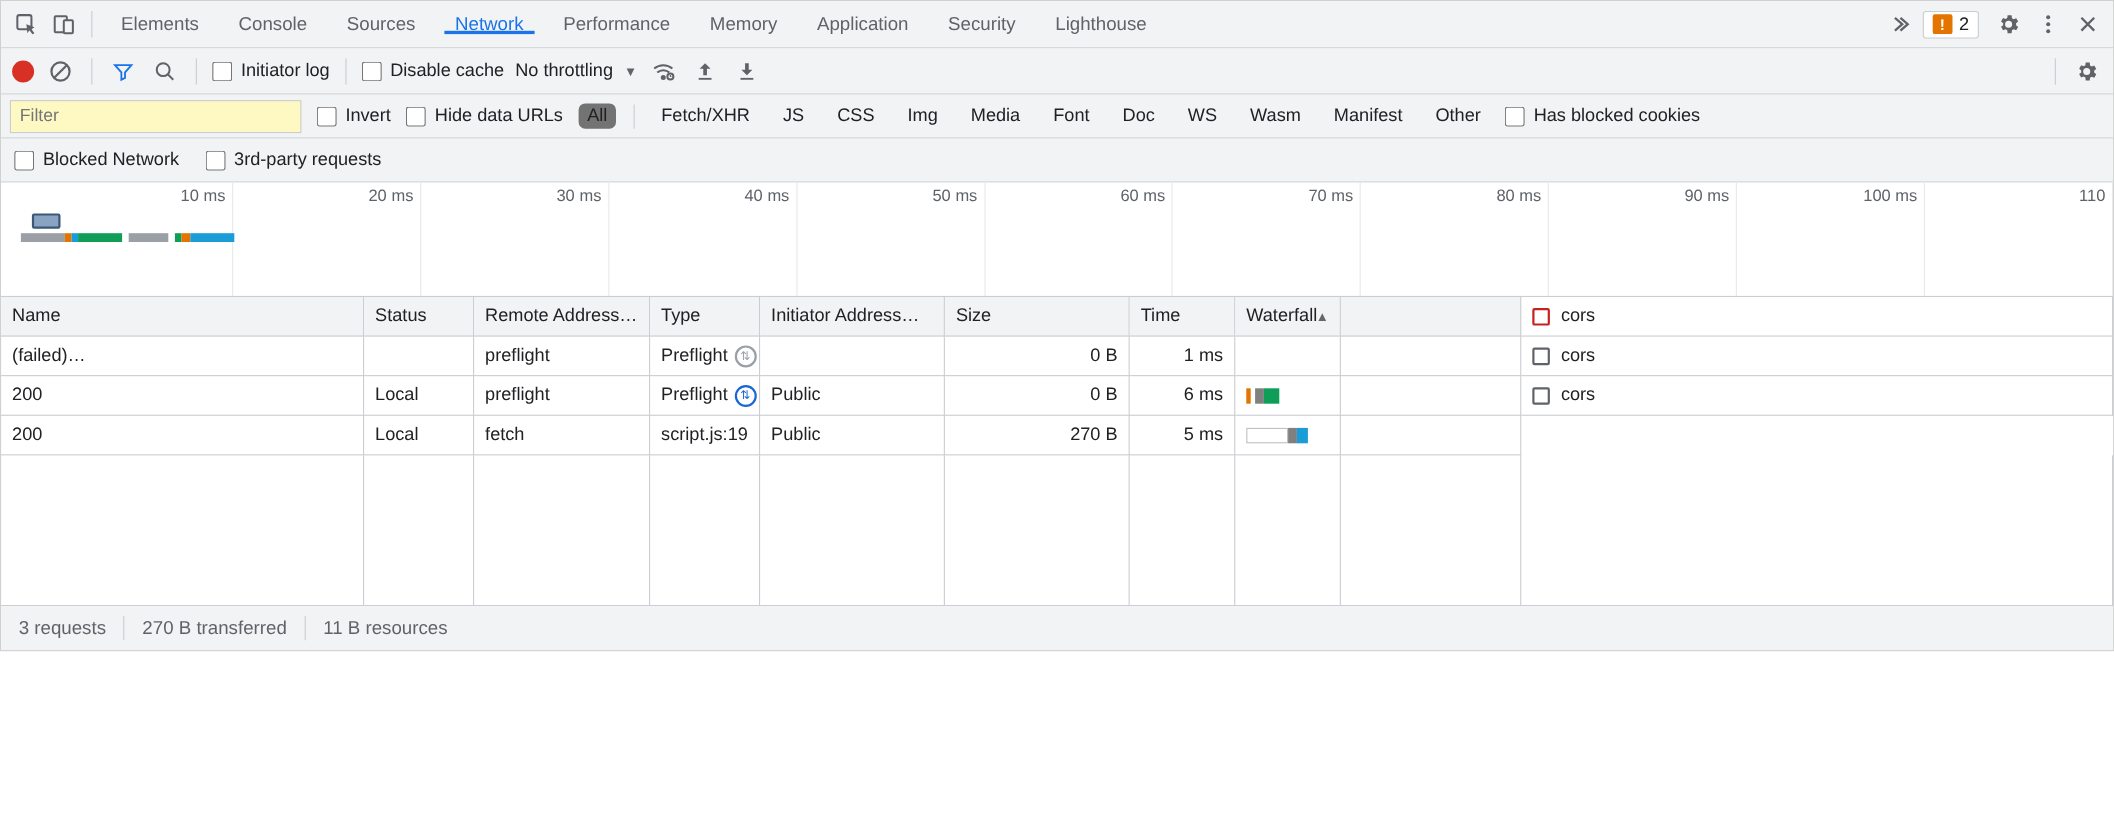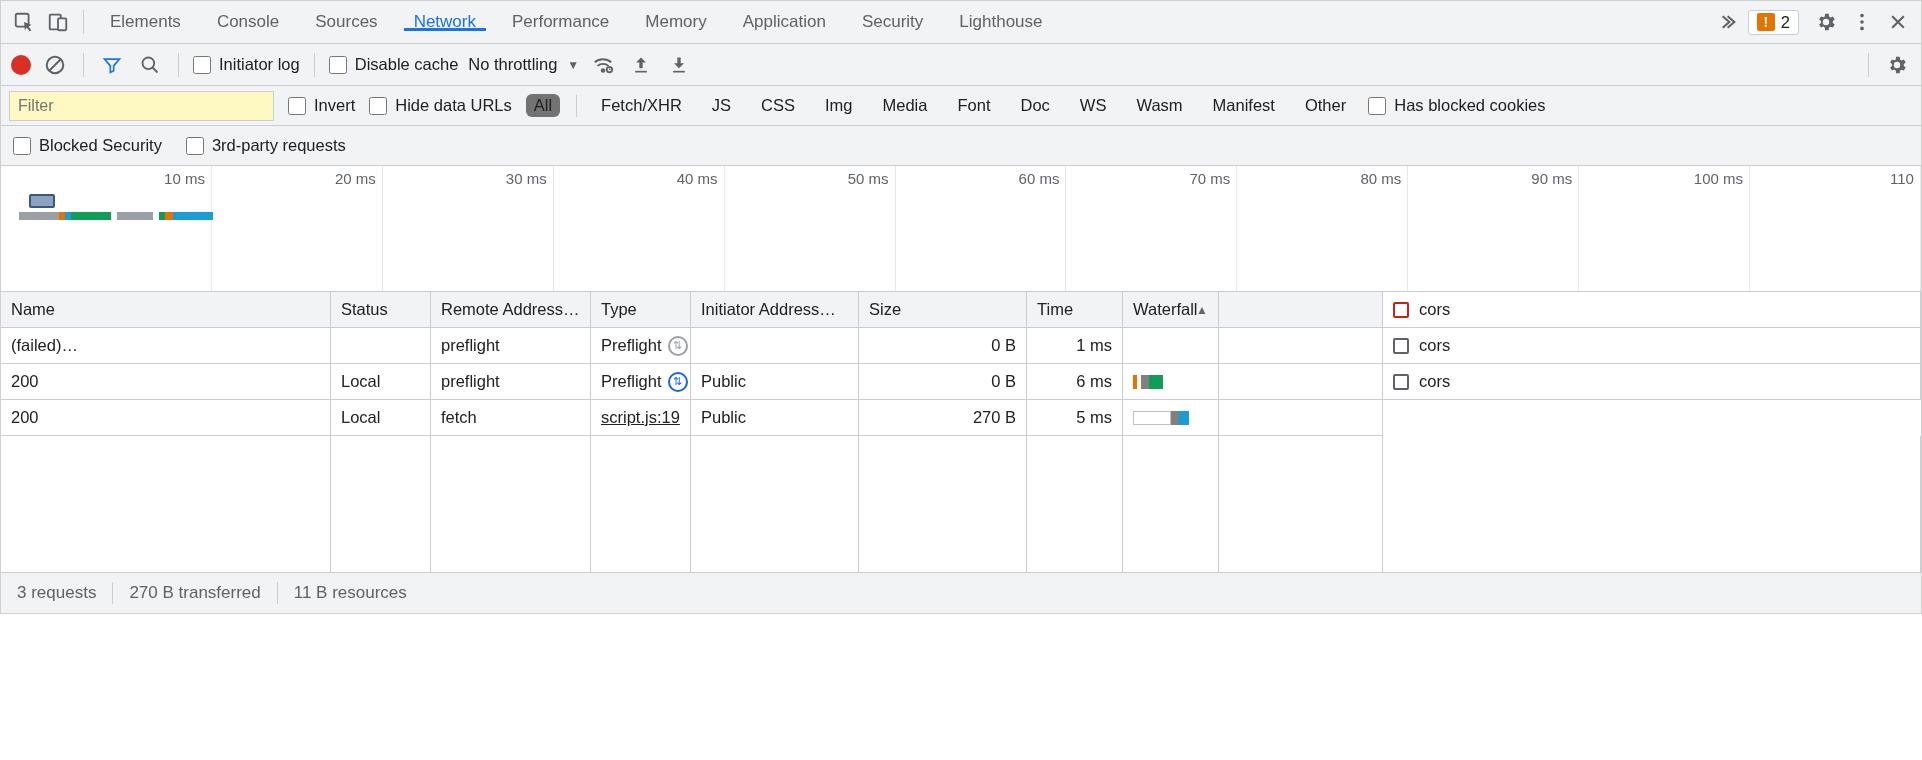--- a/index.html
+++ b/index.html
@@ -97,21 +97,21 @@
     display:flex; align-items:center;
     height:40px;
     border-bottom:1px solid var(--border);
     background: var(--bg-toolbar);
     padding: 0 12px;
     gap: 24px;
   }
 
   
   .overview {
-    height: 126px;
+    height: 104px;
     border-bottom:1px solid var(--border);
     background:#fff;
     display:flex;
     position:relative;
     padding-left:40px;
   }
   .ov-col { flex:1; border-right:1px solid #e8e8e8; position:relative; }
   .ov-col:last-child { border-right:none; }
   .ov-label { position:absolute; top:4px; right:6px; font-size:15px; color:var(--text-muted); }
   .ov-strip { position:absolute; left:0; top:28px; right:0; height:32px; }
@@ -150,21 +150,21 @@
     width:16px; height:16px; border:2px solid #5f6368; border-radius:2px;
     margin-right:10px; position:relative; flex-shrink:0;
   }
   .row-error .file-icon { border-color: var(--red-text); }
   .preflight-icon {
     display:inline-flex; width:20px; height:20px; border:2px solid #1967d2; border-radius:50%;
     align-items:center; justify-content:center; color:#1967d2; font-size:11px; margin-left:6px;
     flex-shrink:0;
   }
   .preflight-icon.gray { border-color:#9aa0a6; color:#9aa0a6; }
-  .underline { text-decoration: underline; }
+  .underline { }
 
   .filler {
     grid-column: 1 / -1;
     display:grid;
     grid-template-columns: 330px 100px 160px 100px 168px 168px 96px 96px 164px 1fr;
     height: 136px;
   }
   .filler > div { border-right:1px solid var(--border); }
 
   .wf-bar { display:flex; height:14px; align-items:stretch; }
@@ -333,21 +333,21 @@
     </div>
   <label class="chk">
     <input type="checkbox" style="">
     <span>Has blocked cookies</span>
   </label>
 </div>
 
 <div class="filterbar2">
   <label class="chk">
     <input type="checkbox" style="">
-    <span>Blocked Security</span>
+    <span>Blocked Network</span>
   </label>
   <label class="chk">
     <input type="checkbox" style="">
     <span>3rd-party requests</span>
   </label>
 </div>
 
 <div class="overview" id="overview">
     <div class="ov-col">
       <div class="ov-label">10 ms</div>

